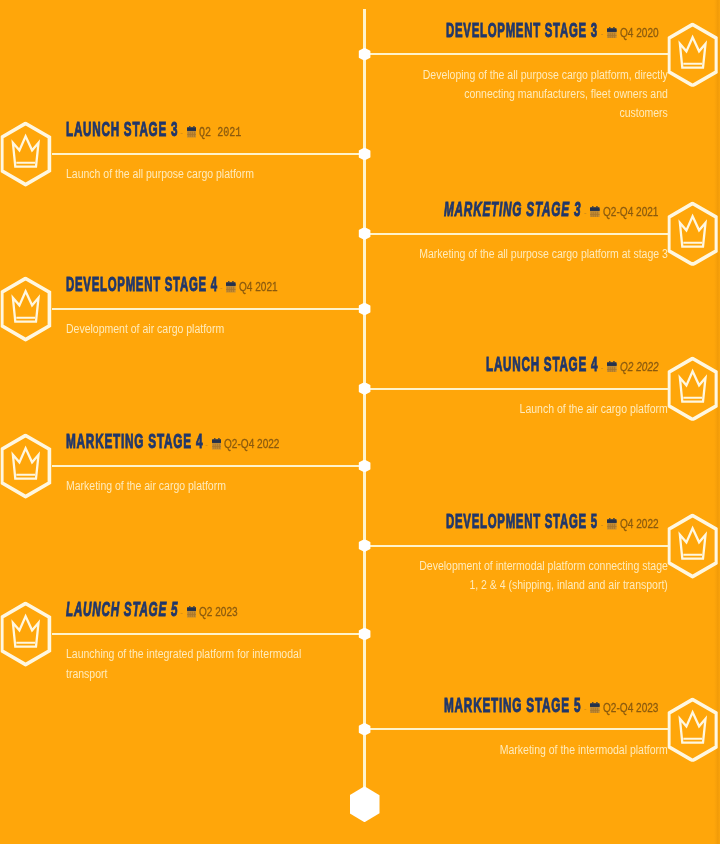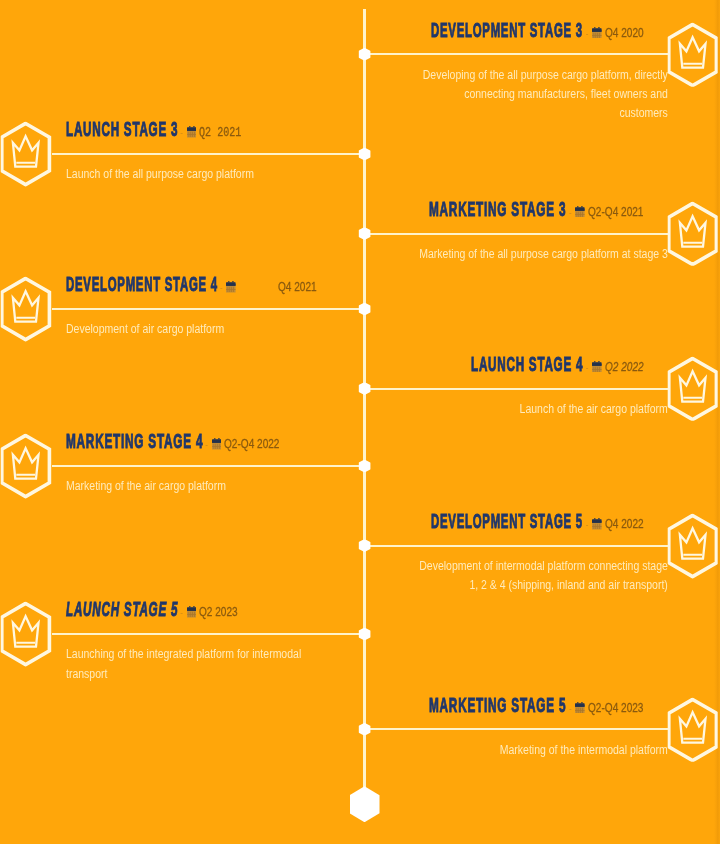--- a/index.html
+++ b/index.html
@@ -23,21 +23,21 @@
   .connector{position:absolute;height:2px;background:#FFF3CB;}
 
   
   .badge{position:absolute;width:50.6px;height:64.7px;transform:translate(-50%,-50%);}
   .badge svg{display:block;width:50.6px;height:64.7px;}
 
   
   .entry{position:absolute;}
   .head{position:absolute;top:0;white-space:nowrap;height:20px;}
   .entry.left .head{left:0;transform-origin:left top;}
-  .entry.right .head{right:24px;transform-origin:right top;padding-left:8px;}
+  .entry.right .head{right:9px;transform-origin:right top;padding-left:8px;}
 
   .titlebox{display:inline-block;vertical-align:baseline;overflow:visible;height:20px;}
   .title{
     color:#21376B;font-weight:700;font-size:20px;line-height:20px;
     display:inline-block;vertical-align:baseline;transform-origin:left top;
     -webkit-text-stroke:0.95px #21376B;letter-spacing:1.3px;
   }
   .sep{color:#C2851F;font-size:8px;line-height:8px;display:inline-block;
     vertical-align:baseline;margin:0 3.6px 0 2.6px;position:relative;top:-1px;}
   .cal{width:9.6px;height:11.6px;display:inline-block;vertical-align:baseline;
@@ -126,21 +126,21 @@
     <div class="connector" style="background: rgb(255, 243, 203); top: 232.5px; left: 364.5px; width: 303px;"></div>
     <div class="badge" style="left: 692.9px; top: 233.8px;">
       <svg viewBox="0 0 50.6 64.7" xmlns="http://www.w3.org/2000/svg">
         <polygon points="24.9,1.85 48.75,15.6 48.75,49.1 24.9,62.85 1.05,49.1 1.05,15.6" fill="none" stroke="#FFF7E0" stroke-width="3.7" stroke-linejoin="miter"></polygon>
         <path d="M12.2,21.2 L18.7,28.7 L24.9,14.6 L31.4,28.7 L37.8,21.2 L35.3,44.9 L14.6,44.9 Z" fill="none" stroke="#FFF7E0" stroke-width="2.3" stroke-linejoin="miter"></path>
         <line x1="15.6" y1="41.1" x2="34.4" y2="41.1" stroke="#FFF7E0" stroke-width="1.9"></line>
       </svg>
     </div>
     <div class="entry right" style="width: 251px; top: 198.9px; left: 416.5px;">
     <div class="head">
-      <span class="titlebox" style="width: 137.207px;"><span class="title" style="transform: scaleX(0.589227);">MARKETING STAGE 3</span></span><span class="sep">-</span><span class="cal"><svg viewBox="0 0 9.6 11.6" xmlns="http://www.w3.org/2000/svg" style="display:block;width:9.6px;height:11.6px">
+      <span class="titlebox" style="width: 137.207px; font-style: italic;"><span class="title" style="transform: scaleX(0.589227);">MARKETING STAGE 3</span></span><span class="sep">-</span><span class="cal"><svg viewBox="0 0 9.6 11.6" xmlns="http://www.w3.org/2000/svg" style="display:block;width:9.6px;height:11.6px">
             <rect x="2.05" y="0" width="1.35" height="2.2" rx="0.45" fill="#24324C"></rect>
             <rect x="6.2" y="0" width="1.35" height="2.2" rx="0.45" fill="#24324C"></rect>
             <rect x="0" y="1.3" width="9.6" height="10.3" rx="0.7" fill="#C28C35"></rect>
             <rect x="0" y="1.3" width="9.6" height="3.5" rx="0.7" fill="#24324C"></rect>
             <rect x="0" y="3.3" width="9.6" height="1.5" fill="#24324C"></rect>
             <g fill="#A9762A">
               <rect x="1.5" y="5.7" width="0.75" height="5.3"></rect>
               <rect x="3.4" y="5.7" width="0.75" height="5.3"></rect>
               <rect x="5.3" y="5.7" width="0.75" height="5.3"></rect>
               <rect x="7.2" y="5.7" width="0.75" height="5.3"></rect>
@@ -169,21 +169,21 @@
             <rect x="0" y="1.3" width="9.6" height="10.3" rx="0.7" fill="#C28C35"></rect>
             <rect x="0" y="1.3" width="9.6" height="3.5" rx="0.7" fill="#24324C"></rect>
             <rect x="0" y="3.3" width="9.6" height="1.5" fill="#24324C"></rect>
             <g fill="#A9762A">
               <rect x="1.5" y="5.7" width="0.75" height="5.3"></rect>
               <rect x="3.4" y="5.7" width="0.75" height="5.3"></rect>
               <rect x="5.3" y="5.7" width="0.75" height="5.3"></rect>
               <rect x="7.2" y="5.7" width="0.75" height="5.3"></rect>
               <rect x="0" y="8.0" width="9.6" height="0.7"></rect>
             </g>
-          </svg></span><span class="datebox" style="width: 38.6625px; margin-left: 39px;"><span class="date" style="transform: scaleX(0.8);">Q4 2021</span></span>
+          </svg></span><span class="datebox" style="width: 38.6625px;"><span class="date" style="transform: scaleX(0.8);">Q4 2021</span></span>
     </div>
     <div class="descwrap" style="top: 46.1px; width: 286.857px; transform: scaleX(0.875);">
       <div class="desc">Development of air cargo platform</div>
     </div>
   </div>
     <div class="axis-node" style="background: rgb(255, 255, 255); left: 364.5px; top: 309px;"></div>
     <div class="connector" style="background: rgb(255, 243, 203); top: 387.5px; left: 364.5px; width: 303px;"></div>
     <div class="badge" style="left: 692.9px; top: 388.8px;">
       <svg viewBox="0 0 50.6 64.7" xmlns="http://www.w3.org/2000/svg">
         <polygon points="24.9,1.85 48.75,15.6 48.75,49.1 24.9,62.85 1.05,49.1 1.05,15.6" fill="none" stroke="#FFF7E0" stroke-width="3.7" stroke-linejoin="miter"></polygon>

